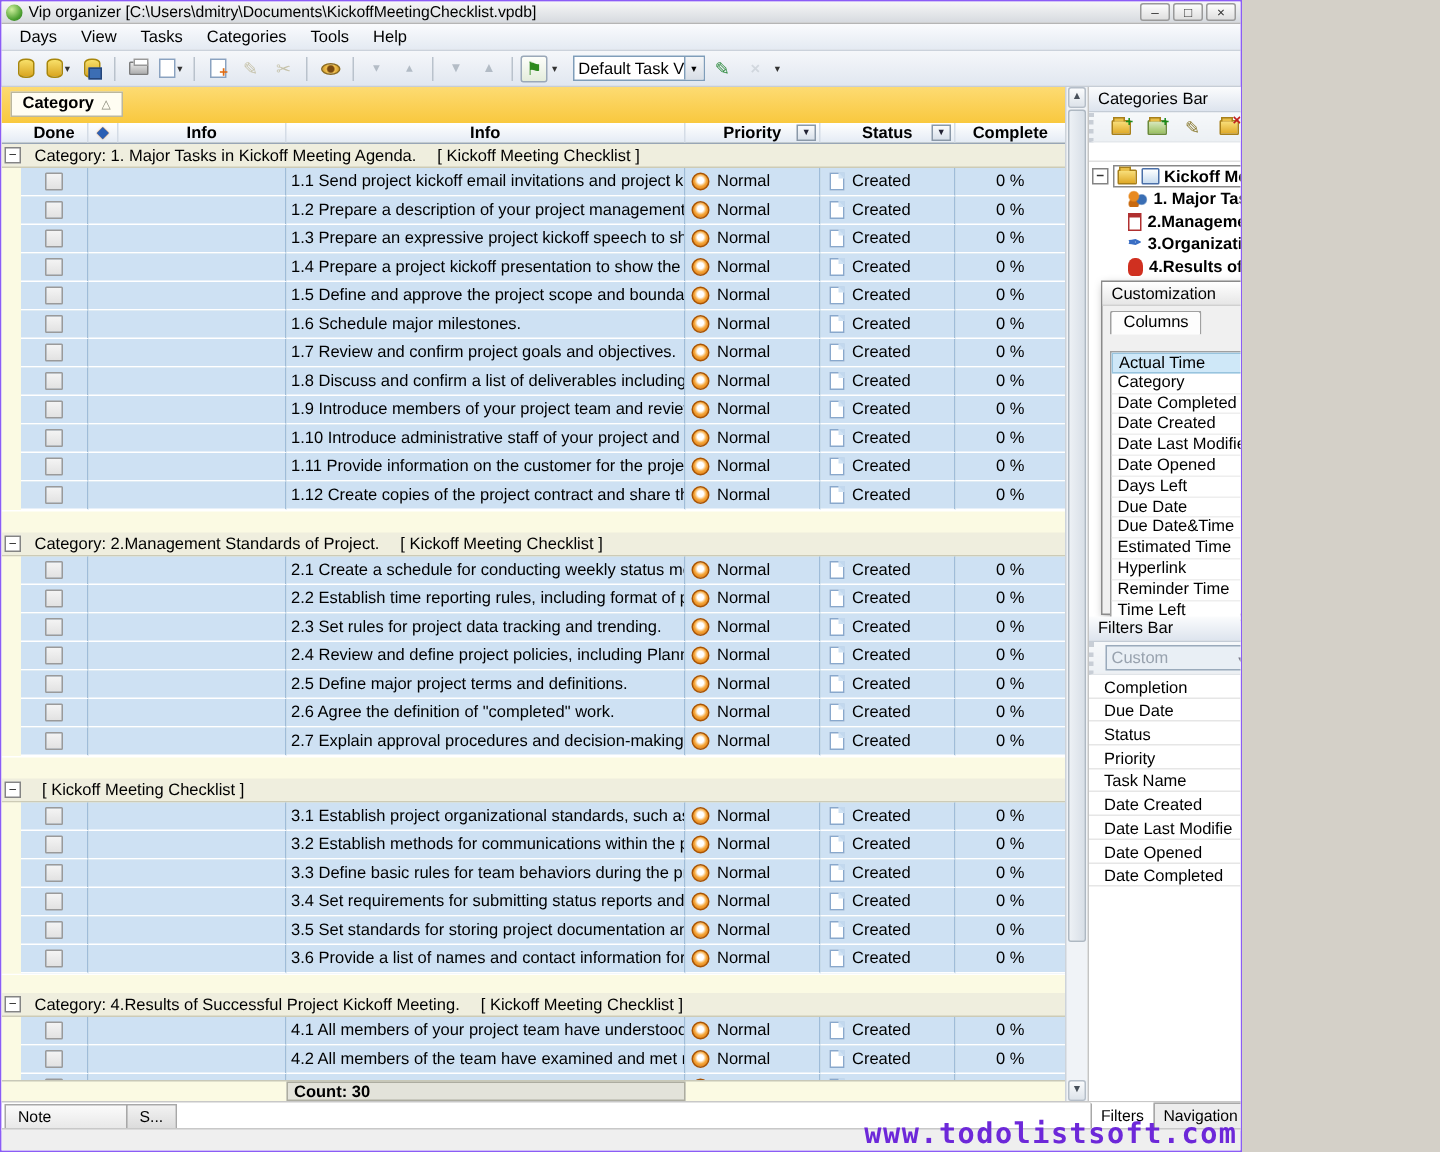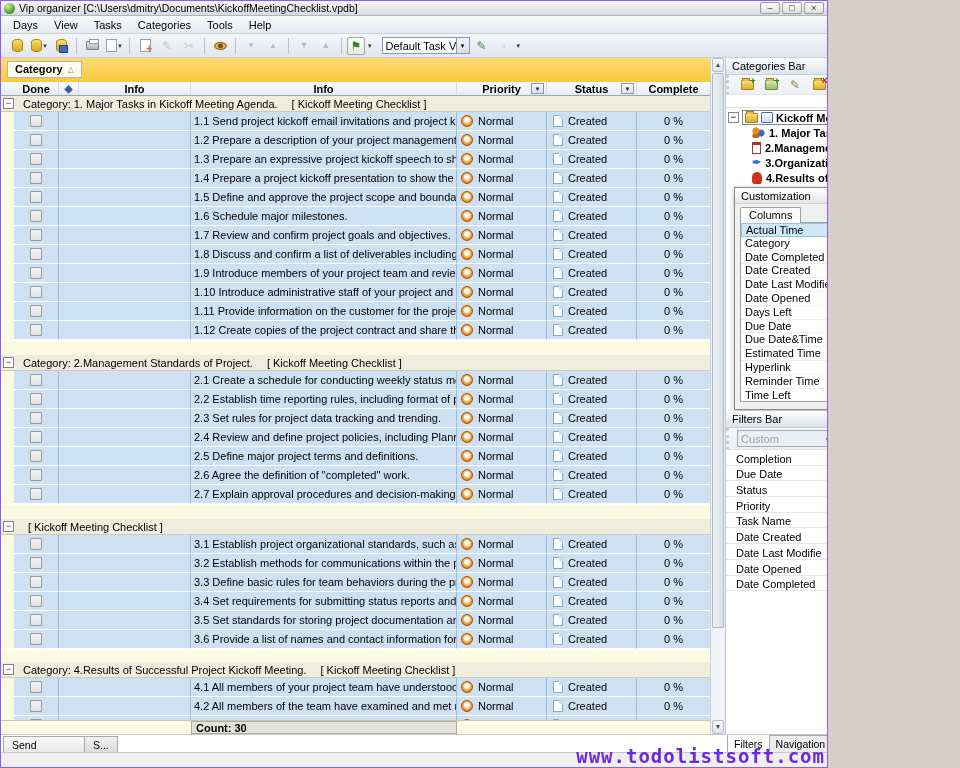--- a/index.html
+++ b/index.html
@@ -120,21 +120,21 @@
   .clip-ic { width:9px; height:12px; background:#FFF; border:1px solid #B03030; border-top:3px solid #B03030; flex:none; }
   .dart-ic { color:#3A6EC4; font-size:11px; line-height:11px; flex:none; }
   .fig-ic { width:10px; height:12px; background:#D03020; border-radius:45% 45% 30% 30%; flex:none; }
 
   
   .dialog { position:absolute; left:8px; top:129px; width:139px; height:223px; background:#F0F0F0; border:1px solid #8A8A8A; box-shadow:1px 2px 6px rgba(0,0,0,.35); }
   .dlg-title { height:16px; display:flex; align-items:center; padding:0 3px 0 6px; background:linear-gradient(#FFFFFF,#E6E6E6); border-bottom:1px solid #D0D0D0; }
   .dlg-close { margin-left:auto; width:14px; height:12px; border:1px solid #A03830; border-radius:2px; background:linear-gradient(#F0908A,#CC4038); color:#FFF; font-size:8px; line-height:10px; text-align:center; font-weight:bold; }
   .dlg-tabs { padding:3px 5px 0 5px; }
   .dlg-tab { display:inline-block; background:#FDFDFD; border:1px solid #A0A0A0; border-bottom:none; border-radius:2px 2px 0 0; padding:1px 8px 2px 8px; position:relative; z-index:2; }
-  .dlg-listbox { margin:0 5px 5px 5px; border:1px solid #A0A0A0; background:#FFF; height:180px; overflow:hidden; position:relative; top:-1px; }
+  .dlg-listbox { margin:12px 5px 5px 5px; border:1px solid #A0A0A0; background:#FFF; height:180px; overflow:hidden; position:relative; top:-1px; }
   .dlg-item { height:13.8px; line-height:13.5px; padding-left:4px; border-bottom:1px solid #EEEEEE; white-space:nowrap; overflow:hidden; }
   .dlg-item.sel { background:#CFE8F8; border:1px solid #98C4DE; border-bottom:1px solid #98C4DE; }
 
   
   .filters { position:absolute; left:0; right:0; top:353px; }
   .filter-toolbar { height:22px; display:flex; align-items:center; gap:5px; padding-left:8px; background:linear-gradient(#F6F8FA,#ECF0F4); border-bottom:1px solid #E0E4E8; border-left:3px dotted #C8CED6; }
   .f-combo { width:96px; height:17px; border:1px solid #9AAABB; background:#E9EFF5; color:#98A2AE; display:flex; align-items:center; }
   .f-combo .val { flex:1; padding-left:3px; }
   .f-combo .arrow { width:10px; font-size:6px; text-align:center; color:#778; }
   .green-pen { color:#2E8A3E; font-size:12px; }
@@ -945,21 +945,21 @@
               <span class="fval"></span>
               <span class="fdd">▼</span>
             </div>
           </div>
       </div>
     </div>
   </div>
 
   <div class="bottom-strip">
     <span class="note-tabs" id="note-tabs">
-        <span class="btab first">Send</span>
+        <span class="btab first">Note</span>
         <span class="btab">S...</span>
       </span>
     <span class="right-tabs" id="right-tabs">
         <span class="rtab active">Filters Bar</span>
         <span class="rtab">Navigation Bar</span>
       </span>
   </div>
 
   <div class="statusbar"></div>
   <div class="watermark">www.todolistsoft.com</div>

